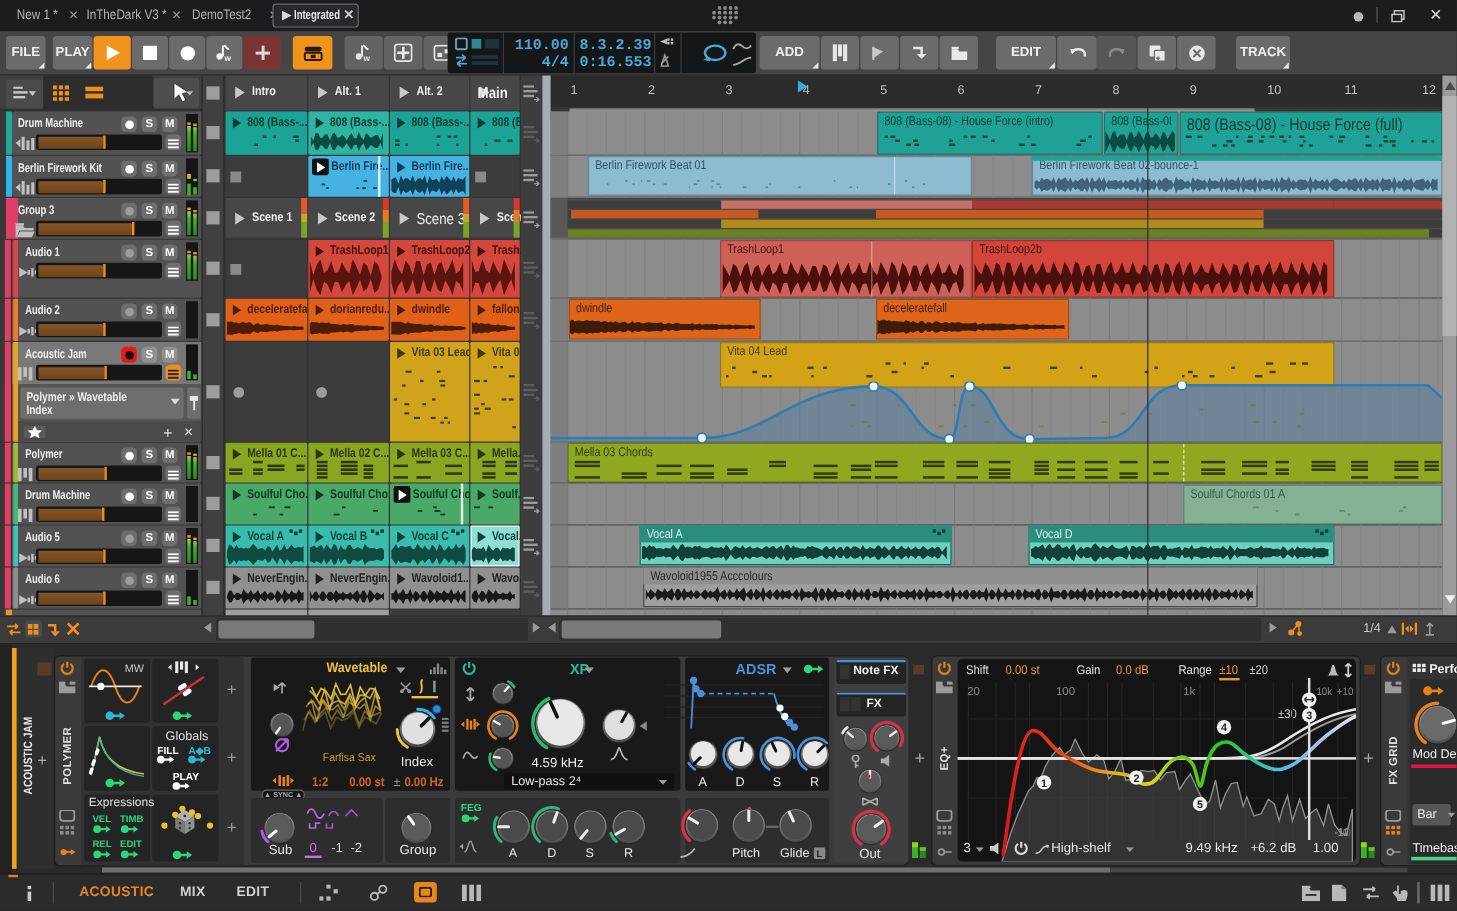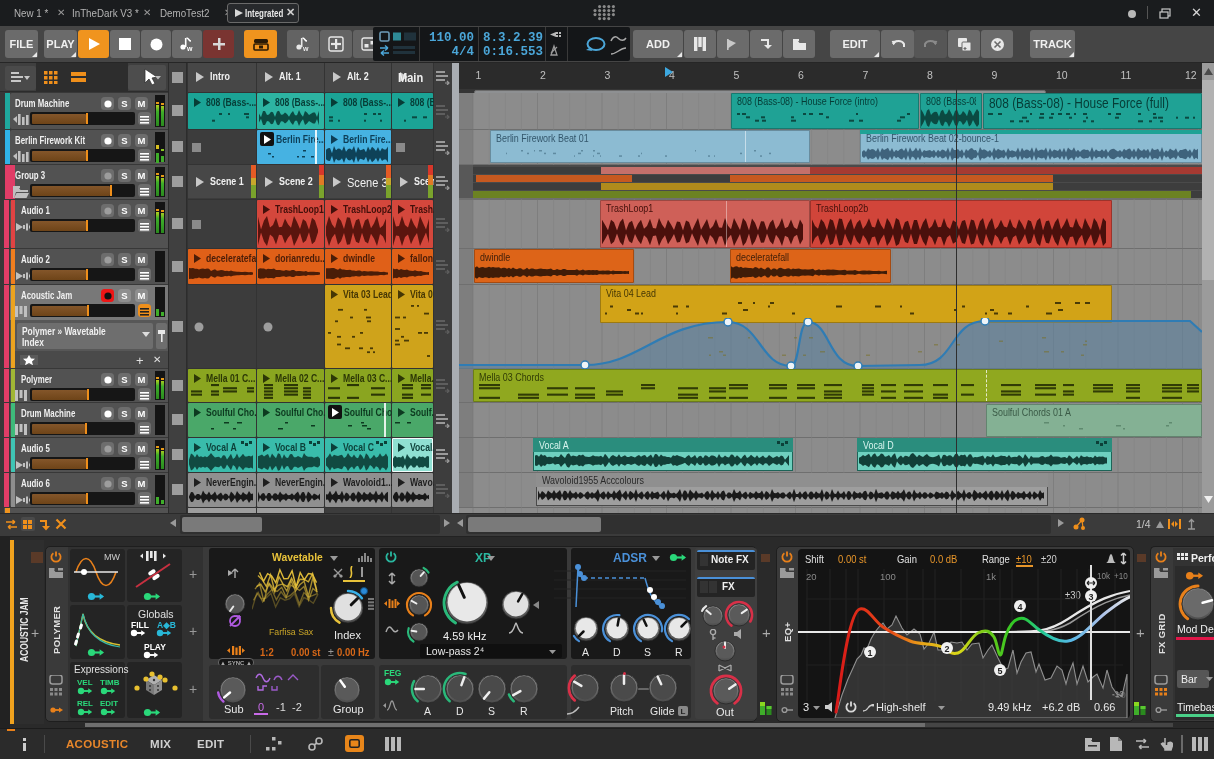--- a/index.html
+++ b/index.html
@@ -2330,21 +2330,21 @@
 <svg style="position:absolute;left:862px;top:704px;" width="12" height="8" viewBox="0 0 12 8">
     <path d="M11 1C5 1 7 7 1 7" stroke="#ccc" stroke-width="1.3" fill="none"></path>
     <circle cx="11" cy="1" r="1.5" fill="#ccc"></circle>
   </svg>
 <div style="position:absolute;left:876px;top:701px;font-size:11px;color:#e8e8e8;white-space:nowrap;">High-shelf</div>
 <svg style="position:absolute;left:938px;top:706px;" width="7" height="5" viewBox="0 0 7 5">
     <path d="M0 0l3.5 4L7 0z" fill="#999"></path>
   </svg>
 <div style="position:absolute;left:988px;top:701px;font-size:11px;color:#e8e8e8;white-space:nowrap;">9.49 kHz</div>
 <div style="position:absolute;left:1042px;top:701px;font-size:11px;color:#e8e8e8;white-space:nowrap;">+6.2 dB</div>
-<div style="position:absolute;left:1094px;top:701px;font-size:11px;color:#e8e8e8;white-space:nowrap;">0.66</div>
+<div style="position:absolute;left:1094px;top:701px;font-size:11px;color:#e8e8e8;white-space:nowrap;">1.00</div>
 <div style="position:absolute;left:1137px;top:554px;width:9px;height:8px;background:#5a3a28;"></div>
 <div style="position:absolute;left:1136px;top:624px;font-size:15px;color:#aaa;white-space:nowrap;">+</div>
 <svg style="position:absolute;left:1134px;top:698px;" width="12" height="17" viewBox="0 0 12 17">
     <rect x="0" y="4" width="5" height="13" fill="#3fae2a"></rect>
     <rect x="0" y="4" width="5" height="4" fill="#8ad820"></rect>
     <rect x="6.5" y="8" width="5" height="9" fill="#2a8a1e"></rect>
     <rect x="6.5" y="8" width="5" height="3" fill="#5ac830"></rect>
   </svg>
 <div style="position:absolute;left:1150px;top:546px;width:64px;height:176px;background:#3a3a3a;border-radius:5px 0 0 5px;border:1px solid #1e1e1e;border-right:none;"></div>
 <svg style="position:absolute;left:1155px;top:551px;" width="12" height="12" viewBox="0 0 12 12">

